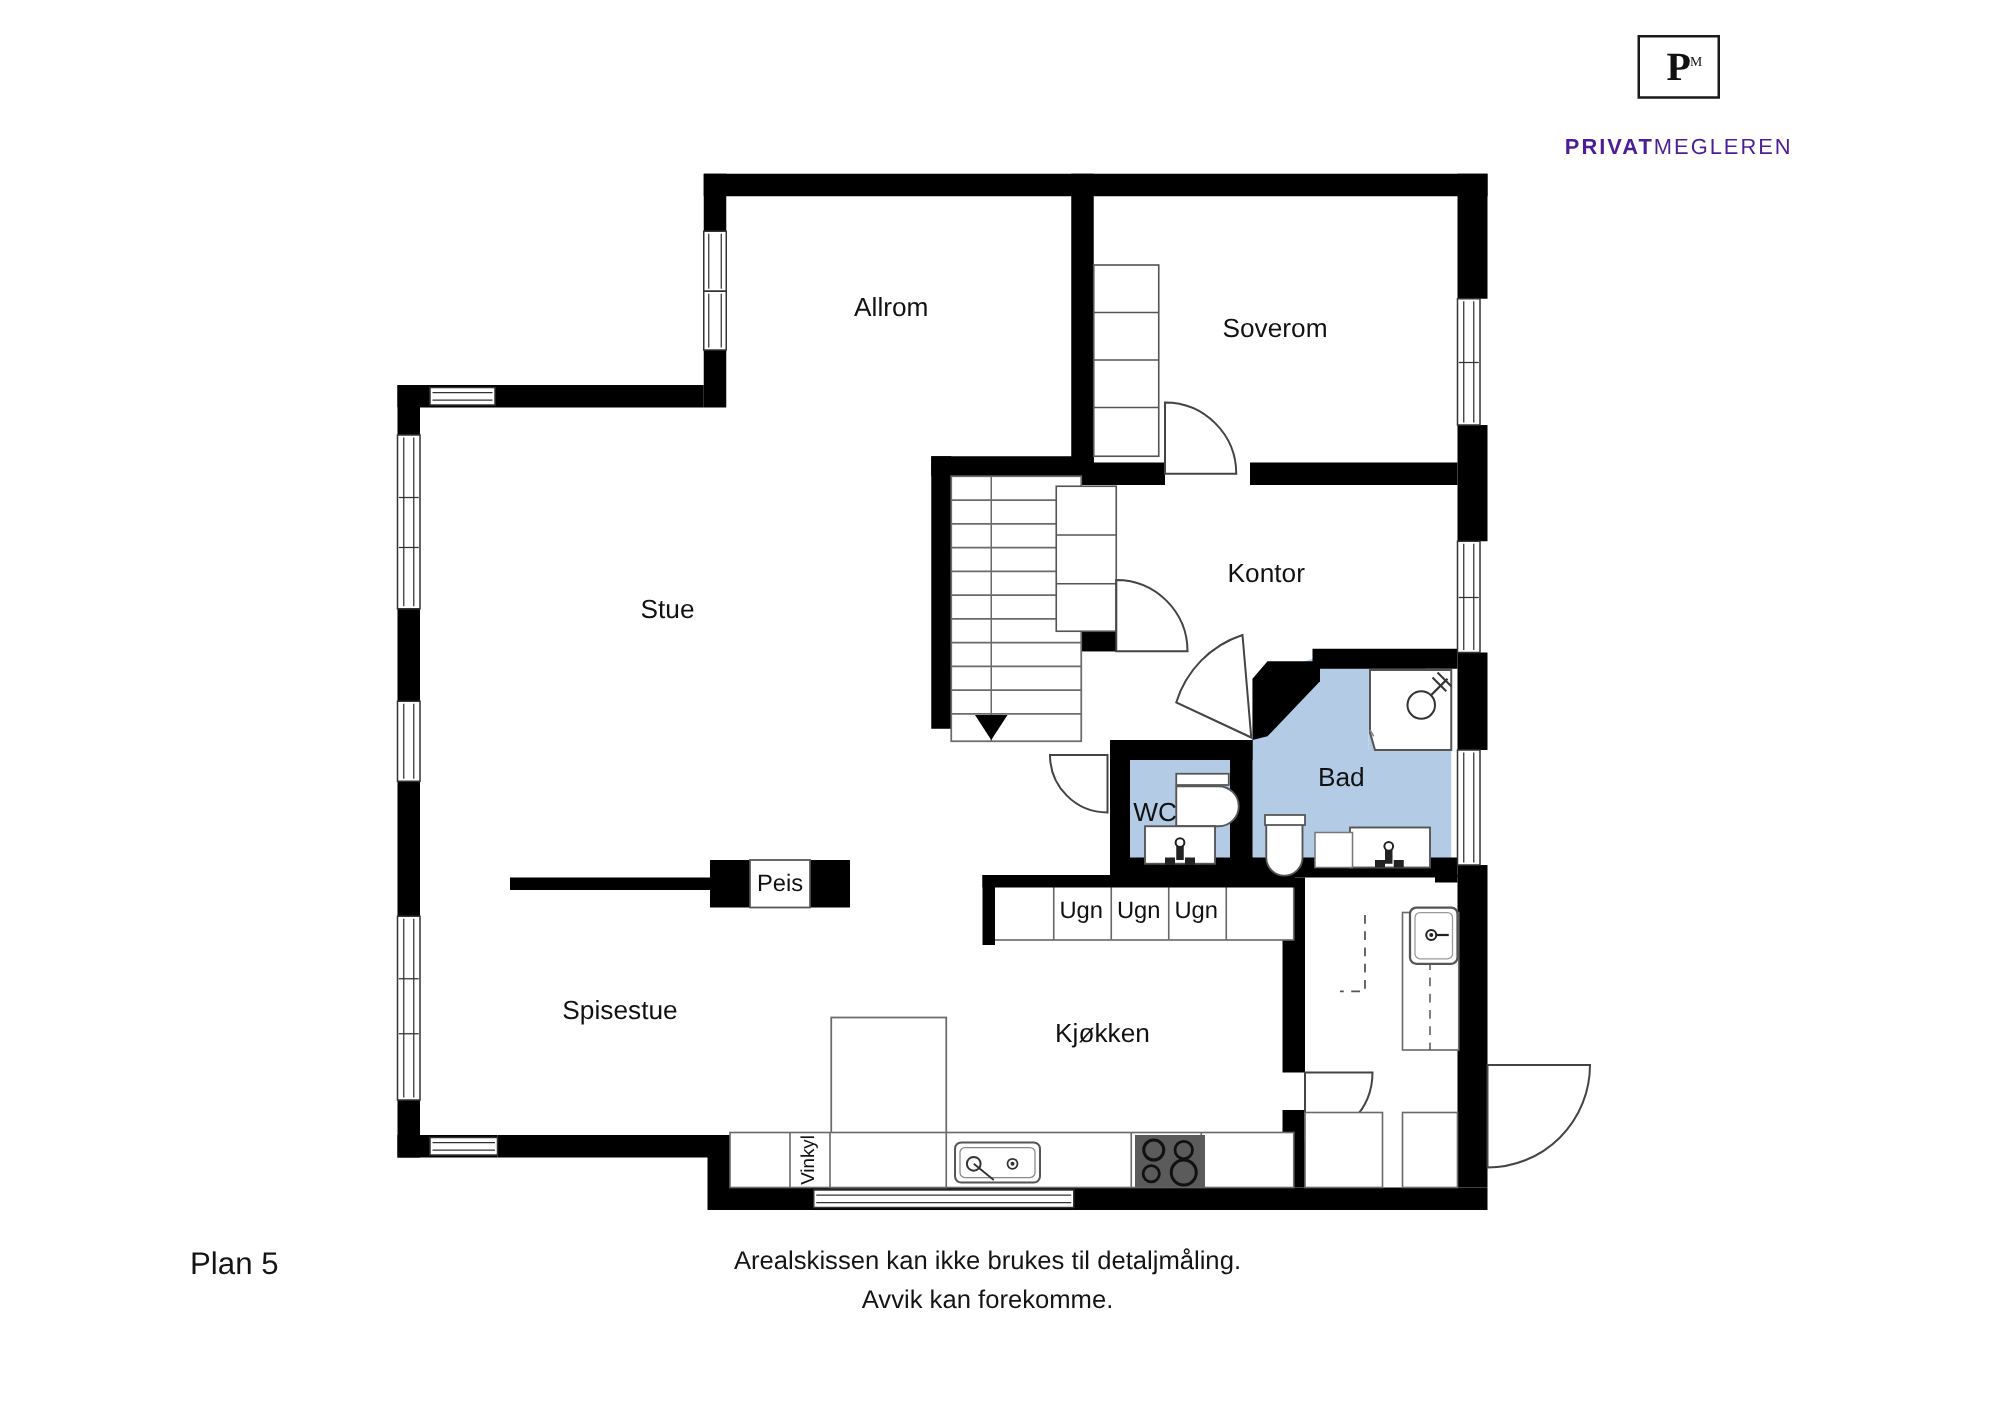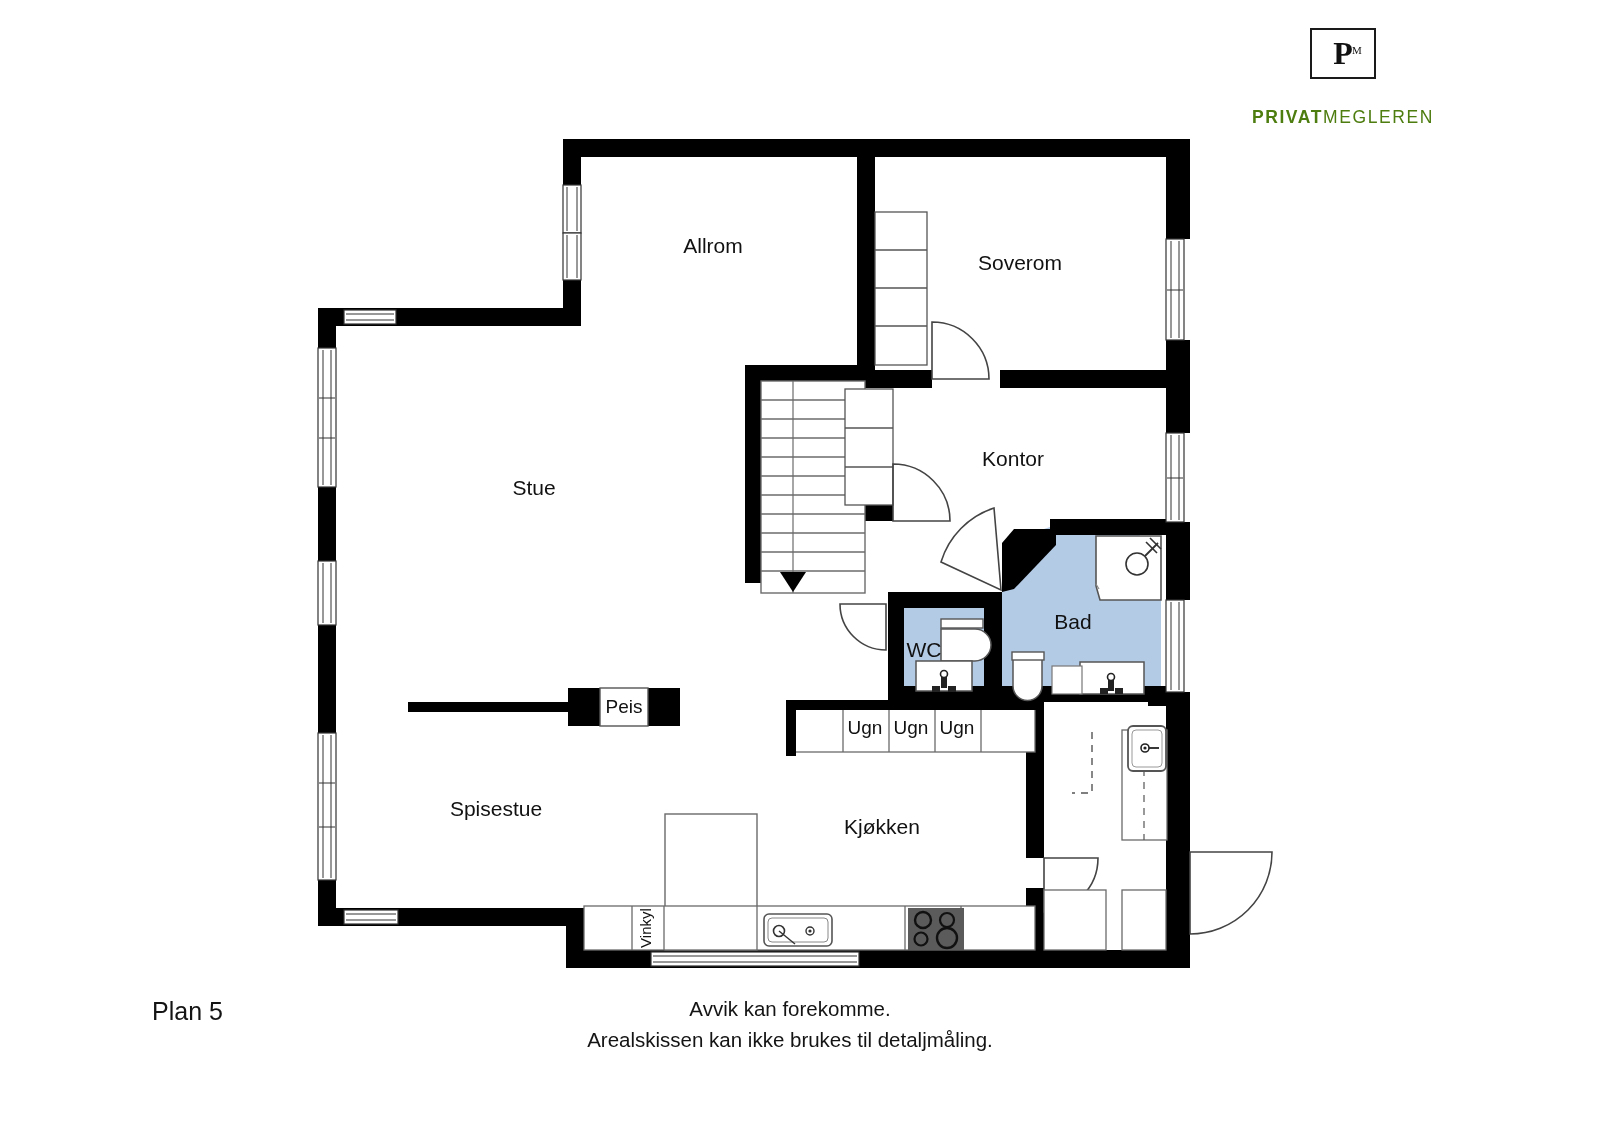--- a/index.html
+++ b/index.html
@@ -55,21 +55,21 @@
     left: 50%;
     margin-left: 9px;
     top: 14px;
     font-family: "Liberation Serif", serif;
     font-size: 11px;
     color: #111;
   }
   #logo-word {
     margin-top: 28px;
     font-size: 17.5px;
-    color: #4d7c0f;
+    color: #4c1d95;
     letter-spacing: 1.6px;
     white-space: nowrap;
   }
   #logo-word .b { font-weight: bold; }
   #logo-word .t { font-weight: normal; }
 
   
   #plan-label {
     position: absolute;
     left: 152px;
@@ -424,17 +424,17 @@
       <text class="rlabel small" x="865" y="729">Ugn</text>
       <text class="rlabel small" x="911" y="729">Ugn</text>
       <text class="rlabel small" x="957" y="729">Ugn</text>
       <text class="rlabel tiny" x="647" y="928" transform="rotate(-90 647 928)">Vinkyl</text>
     </g>
 
   </svg>
 
   <div id="plan-label">Plan 5</div>
   <div id="disclaimer">
+    <div>Arealskissen kan ikke brukes til detaljmåling.</div>
     <div>Avvik kan forekomme.</div>
-    <div>Arealskissen kan ikke brukes til detaljmåling.</div>
   </div>
 
 </div>
 
 </body></html>

